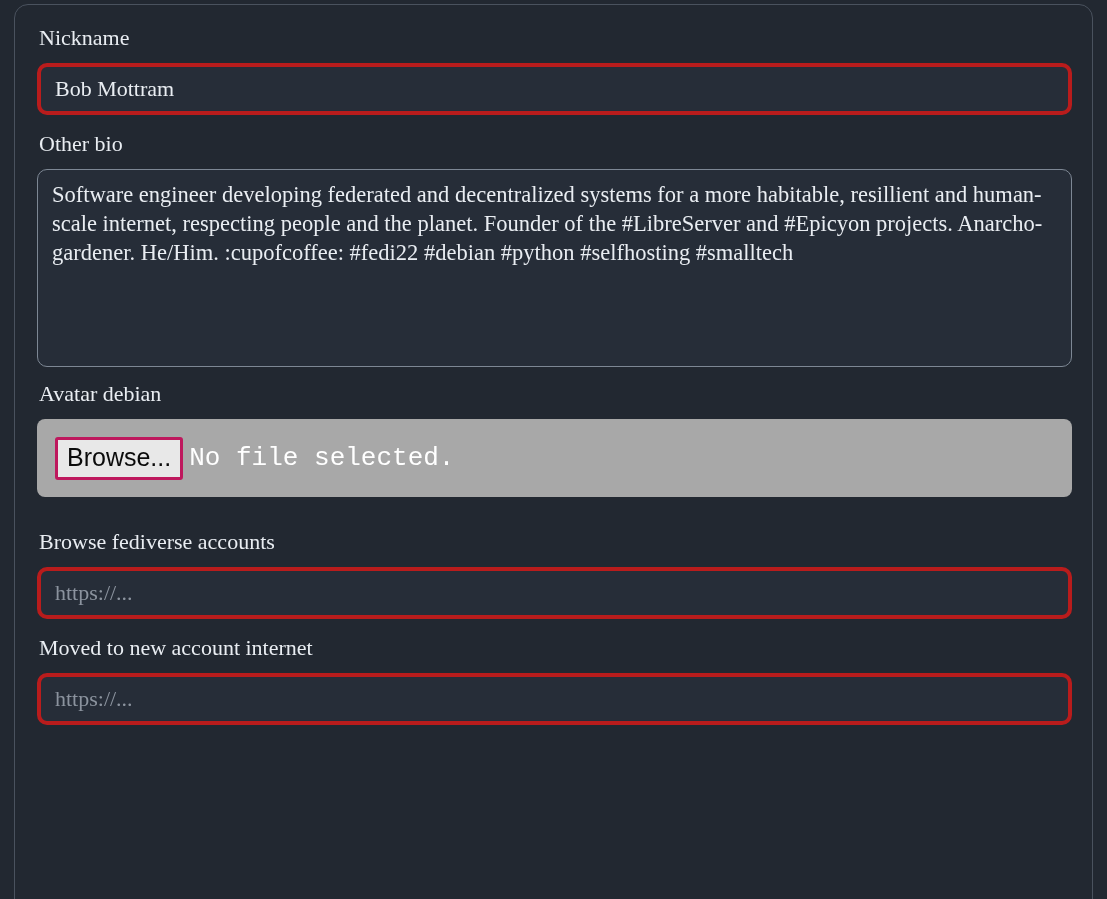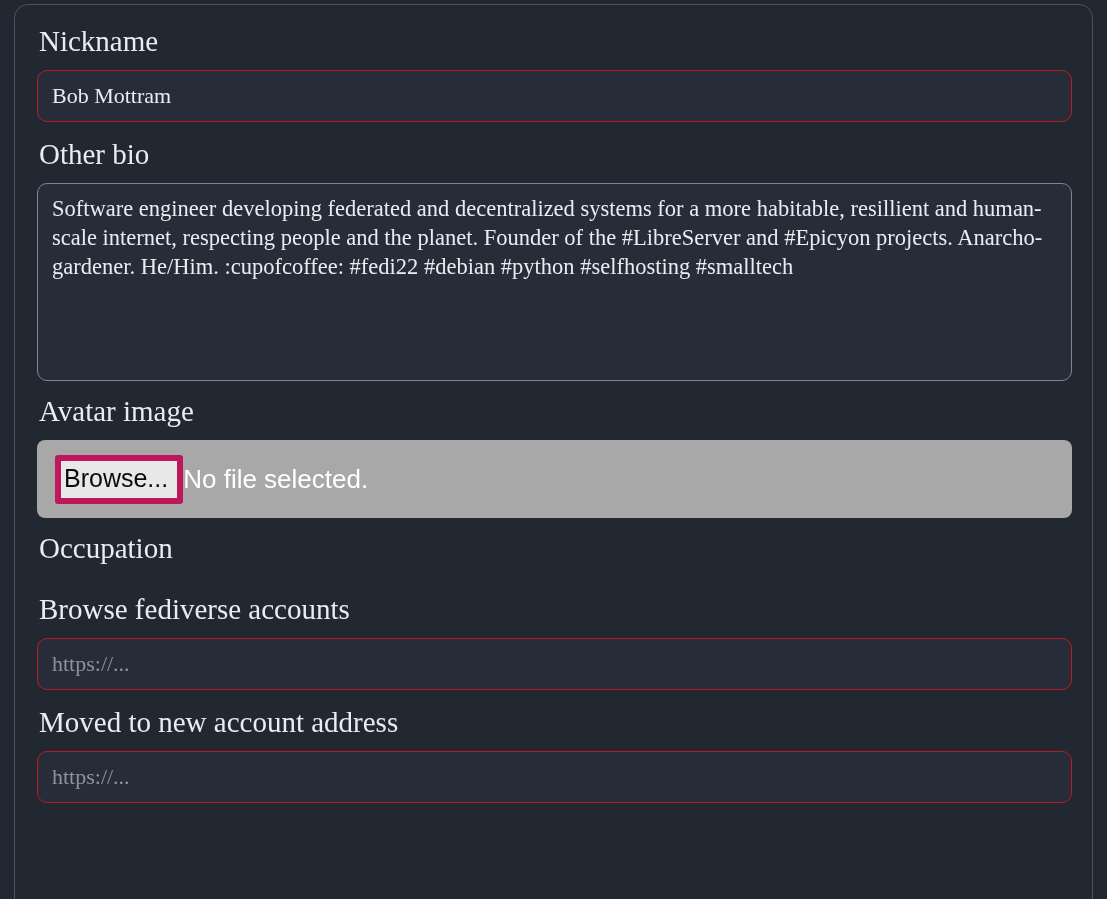--- a/index.html
+++ b/index.html
@@ -20,33 +20,33 @@
     top: 4px;
     width: 1079px;
     height: 920px;
     box-sizing: border-box;
     border: 1px solid #4a525e;
     border-radius: 14px;
     background: #222831;
     padding: 22px 22px 0 22px;
   }
   .field-label {
-    font-size: 29px;
+    font-size: 22px;
     line-height: 1.0;
     color: #e9edf2;
     margin: 0 0 14px 2px;
     font-weight: normal;
   }
   .text-input {
     box-sizing: border-box;
     display: block;
     width: 1035px;
     height: 52px;
     background: #262d38;
-    border: 1px solid #b91c1c;
+    border: 4px solid #b91c1c;
     border-radius: 10px;
     color: #e9edf2;
     font-family: "Liberation Serif", serif;
     font-size: 22px;
     padding: 0 14px;
     outline: none;
   }
   .text-input::placeholder {
     color: #8b939e;
     opacity: 1;
@@ -77,32 +77,33 @@
     height: 78px;
     background: #a8a8a8;
     border-radius: 8px;
     display: flex;
     align-items: center;
     padding: 0 18px;
   }
   .browse-btn {
     background: #e8e8e8;
     color: #0b0b0b;
-    border: 6px solid #be185d;
+    border: 3px solid #be185d;
     border-radius: 3px;
     font-family: "Liberation Sans", sans-serif;
     font-size: 25px;
     line-height: 1;
-    padding: 5px 9px 7px 3px;
+    padding: 5px 9px 7px 9px;
     cursor: pointer;
   }
   .file-status {
-    font-family: Liberation Sans, sans-serif;
+    font-family: Liberation Mono, monospace;
     font-size: 26px;
     color: #ffffff;
+    margin-left: 6px;
     white-space: nowrap;
   }
 </style>
 </head>
 <body>
 
 <div class="panel">
 
   <div class="field">
     <div class="field-label">Nickname</div>
@@ -112,40 +113,39 @@
   <div class="gap-md"></div>
 
   <div class="field">
     <div class="field-label">Other bio</div>
     <textarea class="bio-area" style="">Software engineer developing federated and decentralized systems for a more habitable, resillient and human-scale internet, respecting people and the planet. Founder of the #LibreServer and #Epicyon projects. Anarcho-gardener. He/Him. :cupofcoffee: #fedi22 #debian #python #selfhosting #smalltech</textarea>
   </div>
 
   <div class="gap-sm"></div>
 
   <div class="field">
-    <div class="field-label">Avatar image</div>
+    <div class="field-label">Avatar debian</div>
     <div class="file-row">
       <button class="browse-btn" type="button">Browse...</button>
       <span class="file-status">No file selected.</span>
     </div>
   </div>
 
   <div class="gap-sm"></div>
 
   <div class="field">
-    <div class="field-label">Occupation</div>
   </div>
 
   <div class="gap-md"></div>
 
   <div class="field">
     <div class="field-label">Browse fediverse accounts</div>
     <input class="text-input" type="text" placeholder="https://..." style="">
   </div>
 
   <div class="gap-md"></div>
 
   <div class="field">
-    <div class="field-label">Moved to new account address</div>
+    <div class="field-label">Moved to new account internet</div>
     <input class="text-input" type="text" placeholder="https://..." style="">
   </div>
 
 </div>
 
 </body></html>

